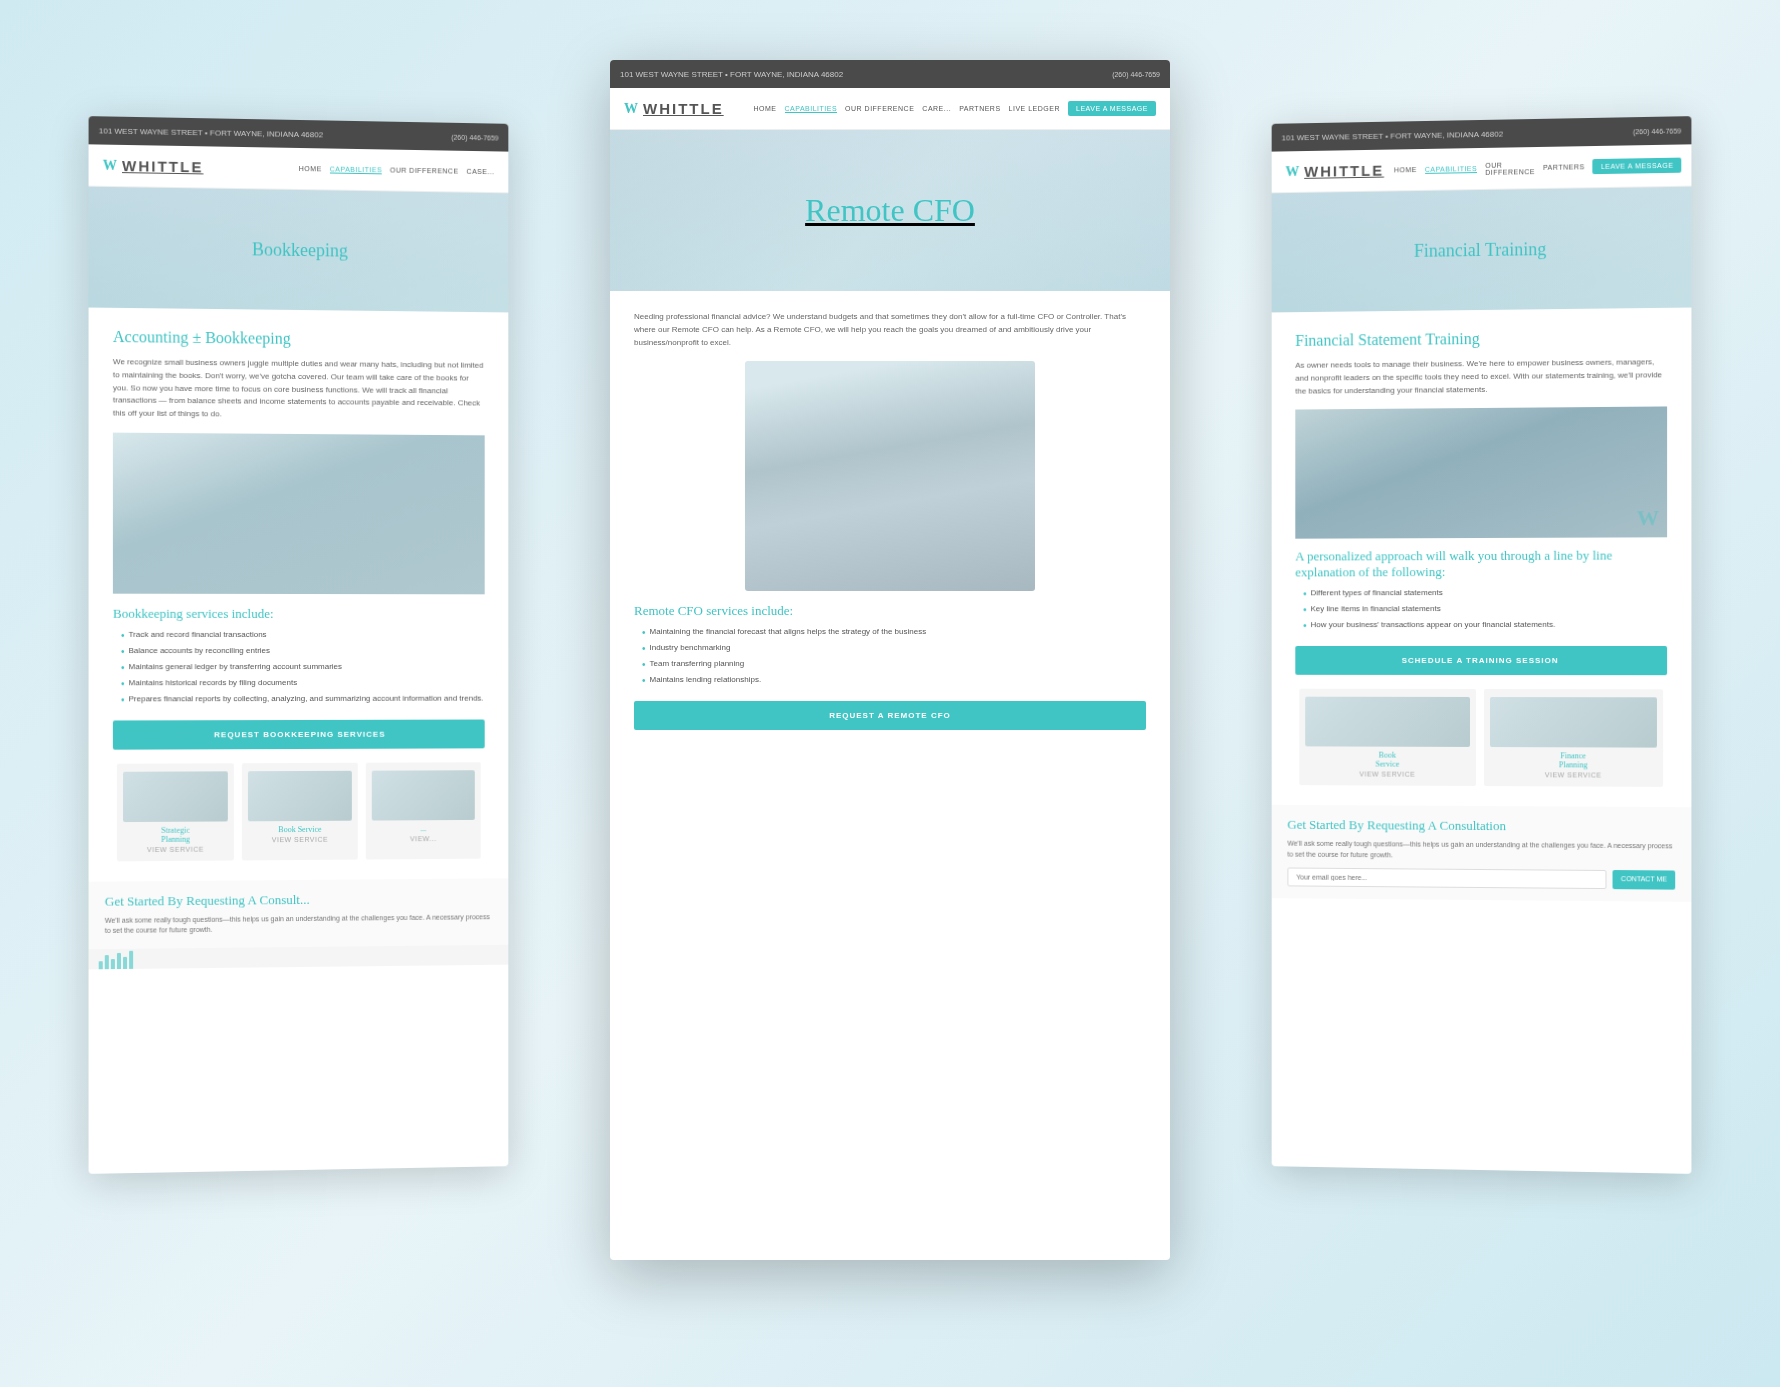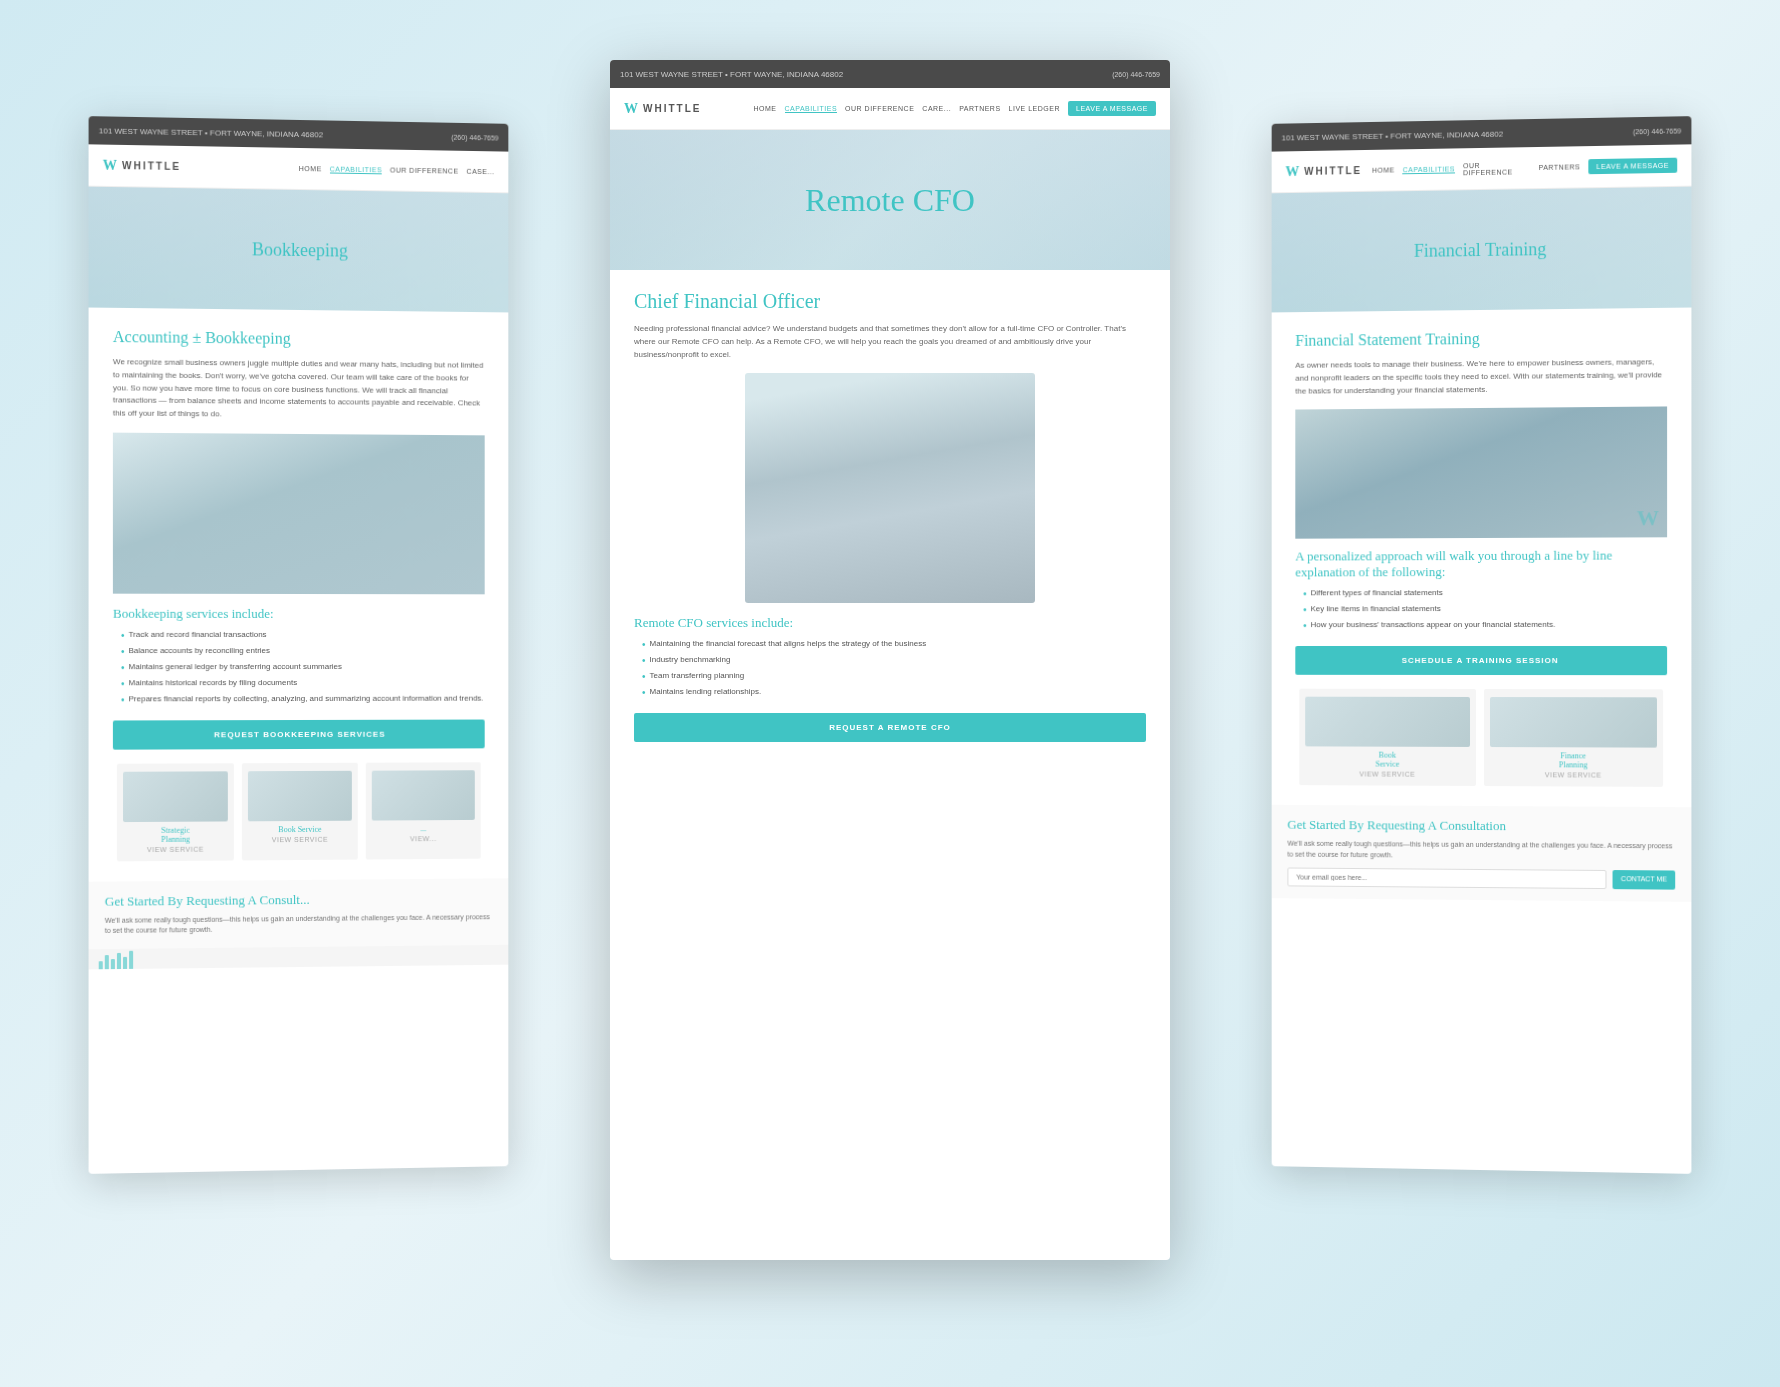--- a/index.html
+++ b/index.html
@@ -101,24 +101,25 @@
       align-items: center;
       gap: 5px;
     }
     .logo-w {
       color: #40c4c4;
       font-size: 14px;
       font-weight: bold;
     }
     .logo-text {
       color: #555;
-      font-size: 10px;
+      font-size: 15px;
       font-family: Arial, sans-serif;
       letter-spacing: 2px;
       font-weight: bold;
+      text-decoration: underline;
     }
     .nav-menu {
       display: flex;
       gap: 8px;
       margin-left: auto;
       align-items: center;
     }
     .nav-item {
       font-size: 7px;
       font-family: Arial, sans-serif;
@@ -246,22 +247,23 @@
       height: 100%;
       background: linear-gradient(160deg, #d8e8ec 0%, #a8c4cc 40%, #b0c8d0 100%);
       position: relative;
     }
     .img-person-center {
       background: linear-gradient(160deg, #c0d4d8 0%, #90b0bc 40%, #a8c0c8 100%);
     }
 
     
     .center-hero {
-      height: 140px;
+      height: 161px;
       background: linear-gradient(135deg, #c0d8e0 0%, #d8ecf0 50%, #c8e0e8 100%);
+      text-decoration: underline;
     }
     .center-hero .hero-title {
       font-size: 32px;
     }
 
     .profile-image {
       width: 290px;
       height: 230px;
       margin: 12px auto;
       display: block;
@@ -517,21 +519,20 @@
         <span class="btn-leave-message">LEAVE A MESSAGE</span>
       </div>
     </div>
 
     <div class="hero-area center-hero">
       <div class="hero-bg-image"></div>
       <h1 class="hero-title">Remote CFO</h1>
     </div>
 
     <div class="content-area">
-      <h2 class="section-title section-title-lg">Chief Financial Officer</h2>
       <p class="body-text">Needing professional financial advice? We understand budgets and that sometimes they don't allow for a full-time CFO or Controller. That's where our Remote CFO can help. As a Remote CFO, we will help you reach the goals you dreamed of and ambitiously drive your business/nonprofit to excel.</p>
 
       <div class="profile-image">
         <div class="profile-img-inner"></div>
       </div>
 
 
       <h3 class="section-subtitle">Remote CFO services include:</h3>
       <ul class="services-list">
         <li>

